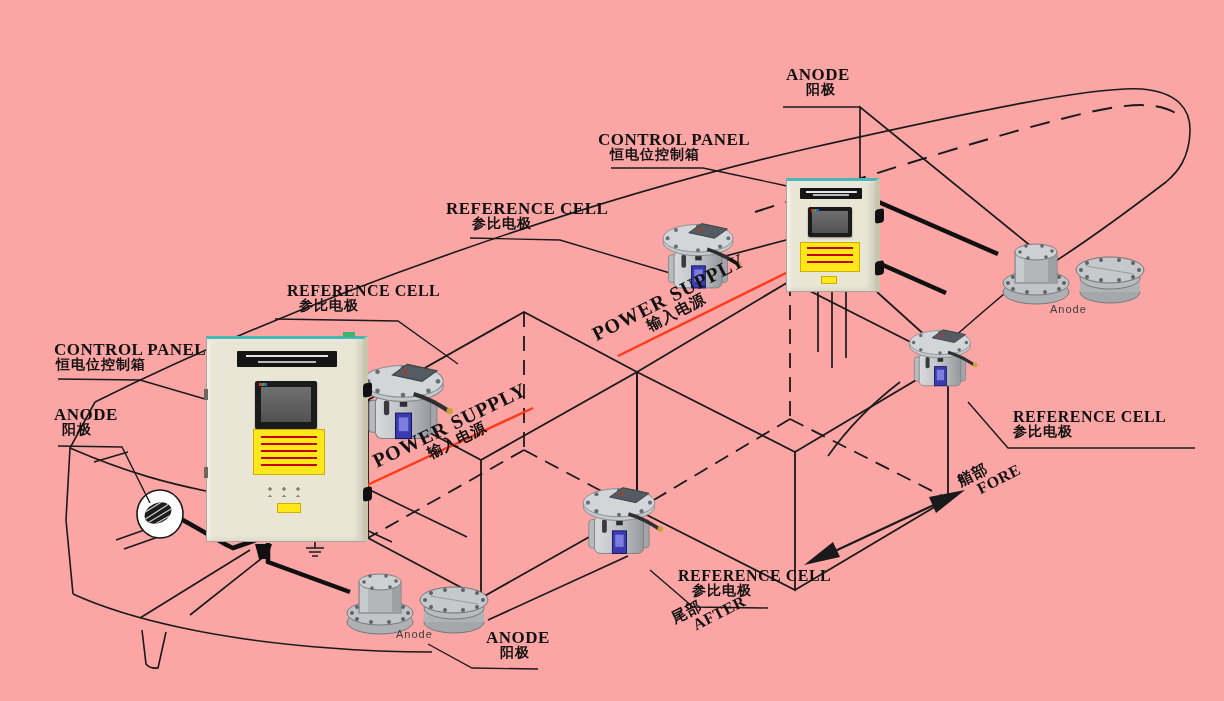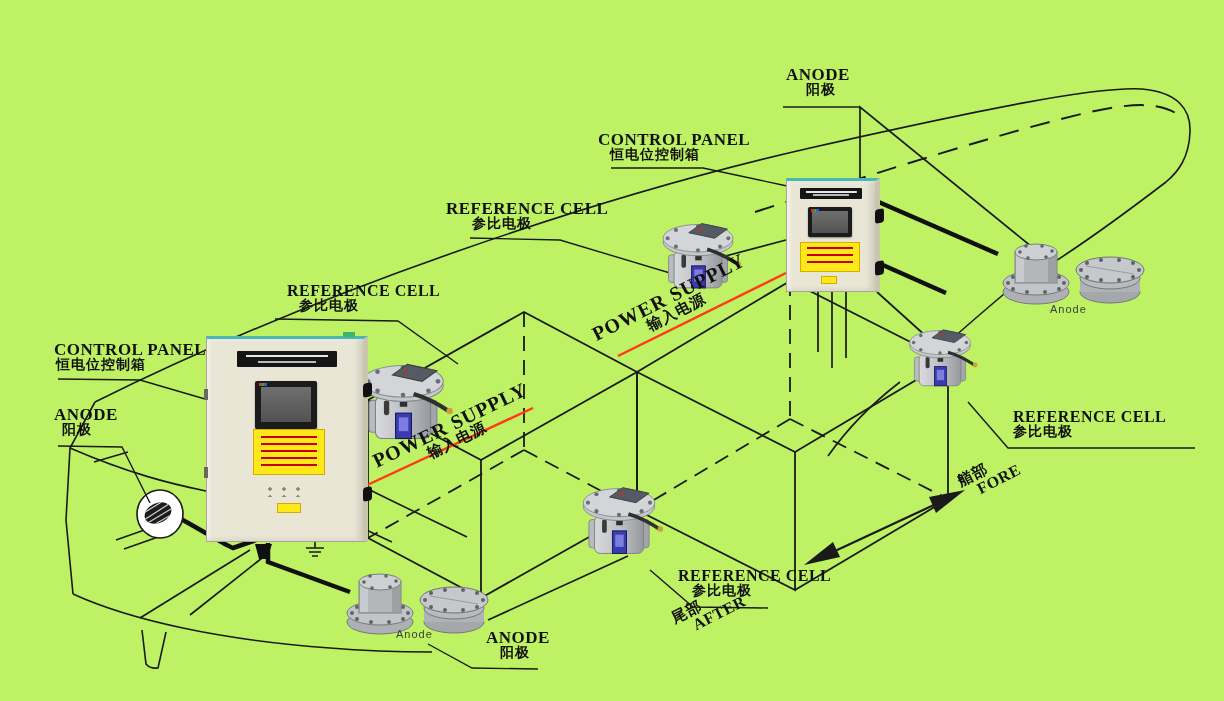--- a/index.html
+++ b/index.html
@@ -1,16 +1,16 @@
 <!DOCTYPE html>
 <html><head>
 <meta charset="utf-8">
 <style>
   html,body{margin:0;padding:0;background:#ffffff;}
-  .stage{position:relative;width:1224px;height:701px;background:#bef264;overflow:hidden;
+  .stage{position:relative;width:1224px;height:701px;background:#fca5a5;overflow:hidden;
          font-family:"Liberation Serif",serif;color:#111;}
   svg{position:absolute;left:0;top:0;}
 
   
   .lbl{position:absolute;line-height:1.02;white-space:nowrap;font-weight:bold;}
   .lbl .en{display:block;font-size:17px;letter-spacing:.5px;}
   .lbl .zh{display:block;font-size:14px;letter-spacing:1px;}
   .lbl.small .en{font-size:16px;}
   .rot{transform-origin:center center;}
   .cap{position:absolute;font-family:"Liberation Sans",sans-serif;font-size:11px;color:#3c3c3c;

